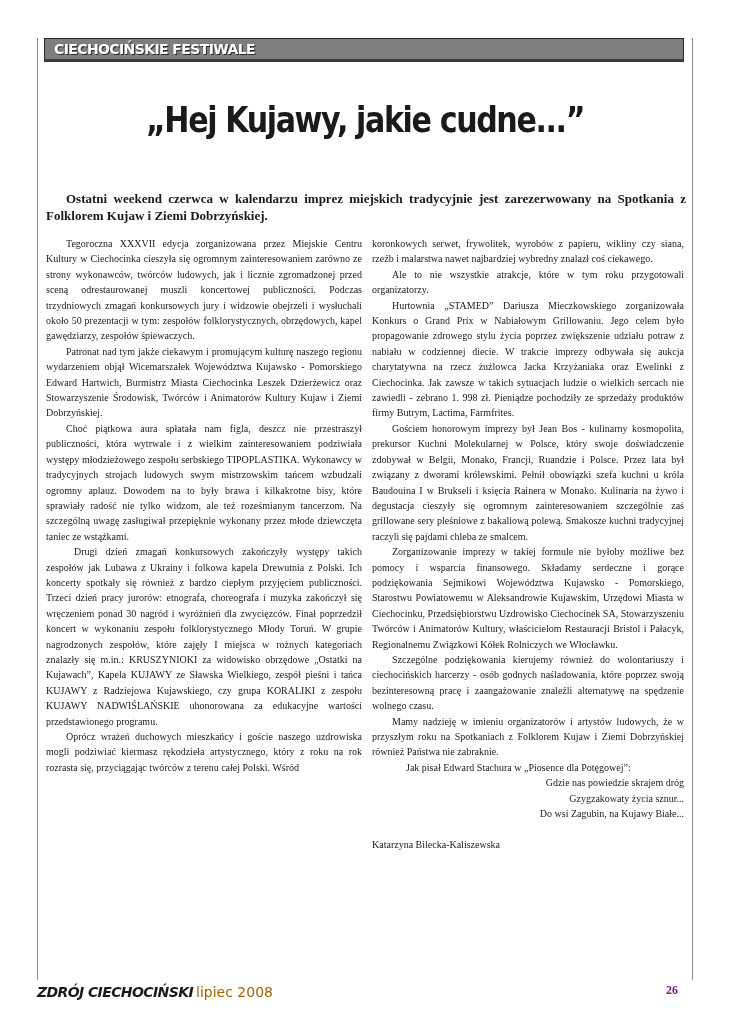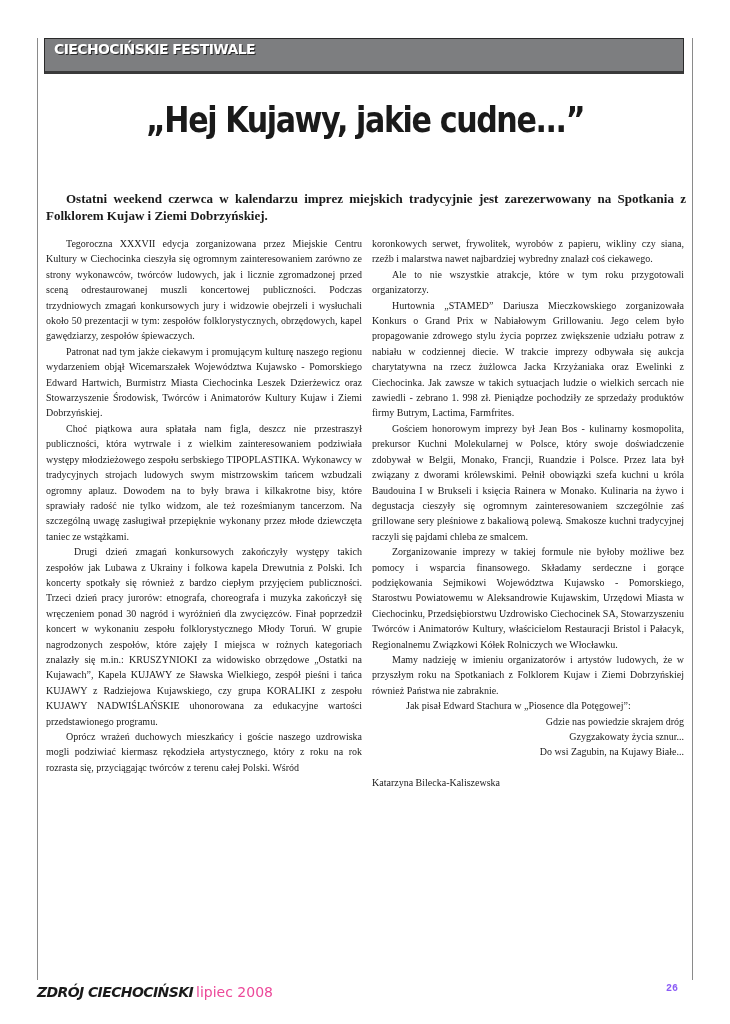--- a/index.html
+++ b/index.html
@@ -1,20 +1,20 @@
 <!DOCTYPE html>
 <html><head>
 <meta charset="utf-8">
 <style>
   html, body { margin: 0; padding: 0; background: #ffffff; }
   body { width: 730px; height: 1024px; position: relative; overflow: hidden;
          font-family: "Liberation Serif", "DejaVu Serif", serif; color: #1a1a1a; }
   .frame-left { position: absolute; left: 37px; top: 38px; width: 1px; height: 942px; background: #8a8a8a; }
   .frame-right { position: absolute; left: 692px; top: 38px; width: 1px; height: 942px; background: #8a8a8a; }
-  .section-bar { position: absolute; left: 44px; top: 38px; width: 640px; height: 36px;
+  .section-bar { position: absolute; left: 44px; top: 38px; width: 640px; height: 24px;
                  background: #7d7e80; border: 1px solid #2a2a2a; border-bottom: 3px solid #3a3a3a;
                  box-sizing: border-box; }
   .section-bar span { position: absolute; left: 9px; top: 2px; font-family: "DejaVu Sans", sans-serif;
                       font-weight: bold; font-size: 14px; color: #ffffff; letter-spacing: -0.6px;
                       text-shadow: 1px 1px 0 #2a2a2a; }
   .title { position: absolute; left: 0; top: 100px; width: 730px; text-align: center;
            font-family: "DejaVu Sans", sans-serif; font-weight: bold; font-size: 35px;
            letter-spacing: -1.6px; color: #1a1a1a; transform: scaleX(0.86); transform-origin: 365px 0; }
   .lead { position: absolute; left: 46px; top: 190px; width: 640px; font-weight: bold;
           font-size: 13px; line-height: 17px; text-align: justify; }
@@ -24,23 +24,23 @@
   .col-right { left: 372px; width: 312px; }
   .col p { margin: 0; text-indent: 20px; }
   .col p.indent-wide { text-indent: 28px; }
   .col p.indent-more { text-indent: 34px; }
   .col p.verse { text-indent: 0; padding-left: 20px; text-align: right; }
   .col p.gap { height: 15.4px; }
   .col p.author { text-indent: 0; text-align: left; }
   .footer-left { position: absolute; left: 37px; top: 984px; font-family: "DejaVu Sans", sans-serif;
                  font-size: 14px; color: #1a1a1a; }
   .footer-left .pub { font-weight: bold; font-style: italic; letter-spacing: -0.6px; }
-  .footer-left .date { font-weight: normal; color: #ec4899; margin-left: 3px; }
-  .footer-right { position: absolute; left: 666px; top: 983px; font-family: Liberation Mono, monospace;
-                  font-weight: bold; font-size: 10px; color: #8b5cf6; }
+  .footer-left .date { font-weight: normal; color: #a16207; margin-left: 3px; }
+  .footer-right { position: absolute; left: 666px; top: 983px; font-family: Liberation Serif, serif;
+                  font-weight: bold; font-size: 12px; color: #701a75; }
 </style>
 </head>
 <body>
 
 <div class="frame-left"></div>
 <div class="frame-right"></div>
 
 <div class="section-bar">
   <span>CIECHOCIŃSKIE FESTIWALE</span>
 </div>
@@ -58,20 +58,21 @@
   <p class="indent-wide">Drugi dzień zmagań konkursowych zakończyły występy takich zespołów jak Lubawa z Ukrainy i folkowa kapela Drewutnia z Polski. Ich koncerty spotkały się również z bardzo ciepłym przyjęciem publiczności. Trzeci dzień pracy jurorów: etnografa, choreografa i muzyka zakończył się wręczeniem ponad 30 nagród i wyróżnień dla zwycięzców. Finał poprzedził koncert w wykonaniu zespołu folklorystycznego Młody Toruń. W grupie nagrodzonych zespołów, które zajęły I miejsca w rożnych kategoriach znalazły się m.in.: KRUSZYNIOKI za widowisko obrzędowe „Ostatki na Kujawach”, Kapela KUJAWY ze Sławska Wielkiego, zespół pieśni i tańca KUJAWY z Radziejowa Kujawskiego, czy grupa KORALIKI z zespołu KUJAWY NADWIŚLAŃSKIE uhonorowana za edukacyjne wartości przedstawionego programu.</p>
   <p>Oprócz wrażeń duchowych mieszkańcy i goście naszego uzdrowiska mogli podziwiać kiermasz rękodzieła artystycznego, który z roku na rok rozrasta się, przyciągając twórców z terenu całej Polski. Wśród</p>
 </div>
 
 <div class="col col-right">
   <p style="text-indent:0;">koronkowych serwet, frywolitek, wyrobów z papieru, wikliny czy siana, rzeźb i malarstwa nawet najbardziej wybredny znalazł coś ciekawego.</p>
   <p>Ale to nie wszystkie atrakcje, które w tym roku przygotowali organizatorzy.</p>
   <p>Hurtownia „STAMED” Dariusza Mieczkowskiego zorganizowała Konkurs o Grand Prix w Nabiałowym Grillowaniu. Jego celem było propagowanie zdrowego stylu życia poprzez zwiększenie udziału potraw z nabiału w codziennej diecie. W trakcie imprezy odbywała się aukcja charytatywna na rzecz żużlowca Jacka Krzyżaniaka oraz Ewelinki z Ciechocinka. Jak zawsze w takich sytuacjach ludzie o wielkich sercach nie zawiedli - zebrano 1. 998 zł. Pieniądze pochodziły ze sprzedaży produktów firmy Butrym, Lactima, Farmfrites.</p>
   <p>Gościem honorowym imprezy był Jean Bos - kulinarny kosmopolita, prekursor Kuchni Molekularnej w Polsce, który swoje doświadczenie zdobywał w Belgii, Monako, Francji, Ruandzie i Polsce. Przez lata był związany z dworami królewskimi. Pełnił obowiązki szefa kuchni u króla Baudouina I w Brukseli i księcia Rainera w Monako. Kulinaria na żywo i degustacja cieszyły się ogromnym zainteresowaniem szczególnie zaś grillowane sery pleśniowe z bakaliową polewą. Smakosze kuchni tradycyjnej raczyli się pajdami chleba ze smalcem.</p>
   <p>Zorganizowanie imprezy w takiej formule nie byłoby możliwe bez pomocy i wsparcia finansowego. Składamy serdeczne i gorące podziękowania Sejmikowi Województwa Kujawsko - Pomorskiego, Starostwu Powiatowemu w Aleksandrowie Kujawskim, Urzędowi Miasta w Ciechocinku, Przedsiębiorstwu Uzdrowisko Ciechocinek SA, Stowarzyszeniu Twórców i Animatorów Kultury, właścicielom Restauracji Bristol i Pałacyk, Regionalnemu Związkowi Kółek Rolniczych we Włocławku.</p>
+  <p>Szczególne podziękowania kierujemy również do wolontariuszy i ciechocińskich harcerzy - osób godnych naśladowania, które poprzez swoją bezinteresowną pracę i zaangażowanie znaleźli alternatywę na spędzenie wolnego czasu.</p>
   <p>Mamy nadzieję w imieniu organizatorów i artystów ludowych, że w przyszłym roku na Spotkaniach z Folklorem Kujaw i Ziemi Dobrzyńskiej również Państwa nie zabraknie.</p>
   <p class="indent-more">Jak pisał Edward Stachura w „Piosence dla Potęgowej”:</p>
   <p class="verse">Gdzie nas powiedzie skrajem dróg</p>
   <p class="verse">Gzygzakowaty życia sznur...</p>
   <p class="verse">Do wsi Zagubin, na Kujawy Białe...</p>
   <p class="gap"></p>
   <p class="author">Katarzyna Bilecka-Kaliszewska</p>
 </div>
 
 <div class="footer-left">

